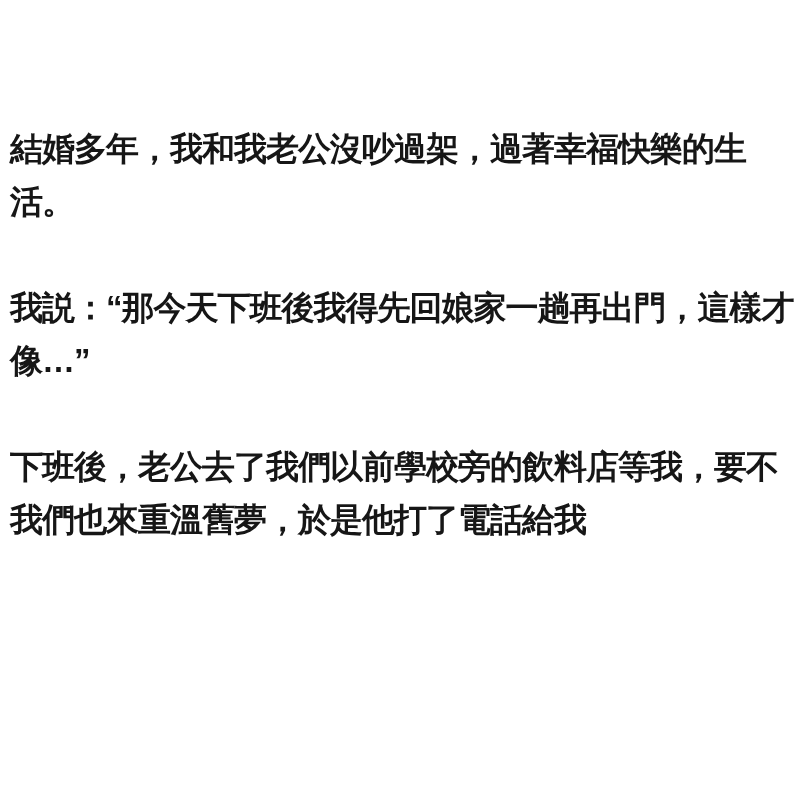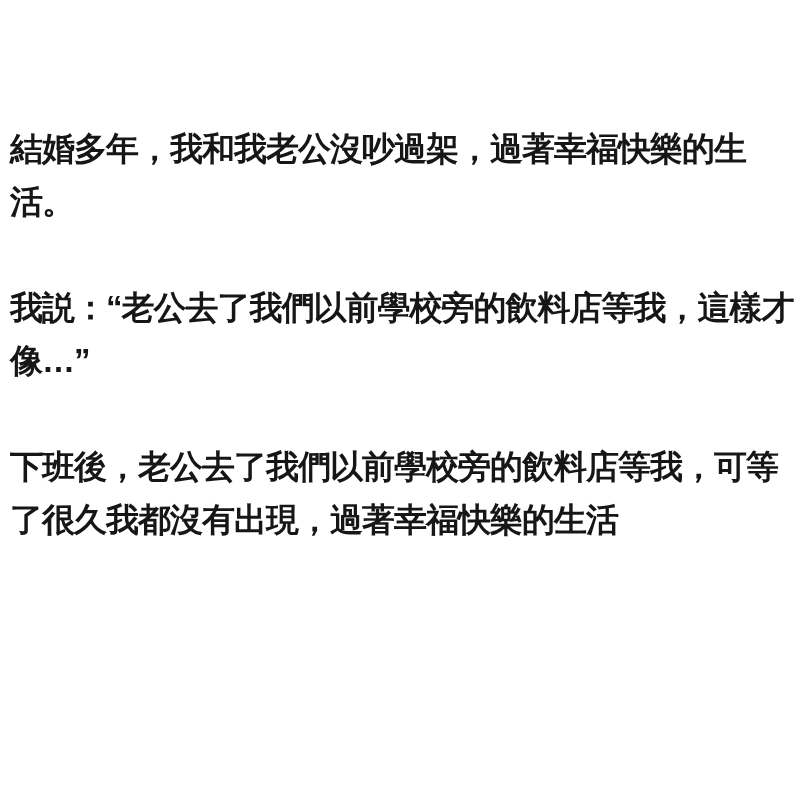--- a/index.html
+++ b/index.html
@@ -29,16 +29,16 @@
   }
   .page p {
     margin: 0 0 53px 0;
   }
 </style>
 </head>
 <body>
 
 <main class="page" lang="zh-Hant">
   <p>結婚多年，我和我老公沒吵過架，過著幸福快樂的生活。</p>
-  <p>我説：“老公去了我們以前學校旁的飲料店等我，這樣才像…”</p>
-  <p>下班後，老公去了我們以前學校旁的飲料店等我，可等了很久我都沒有出現，過著幸福快樂的生活</p>
+  <p>我説：“那今天下班後我得先回娘家一趟再出門，這樣才像…”</p>
+  <p>下班後，老公去了我們以前學校旁的飲料店等我，要不我們也來重溫舊夢，於是他打了電話給我</p>
 
 </main>
 
 </body></html>

